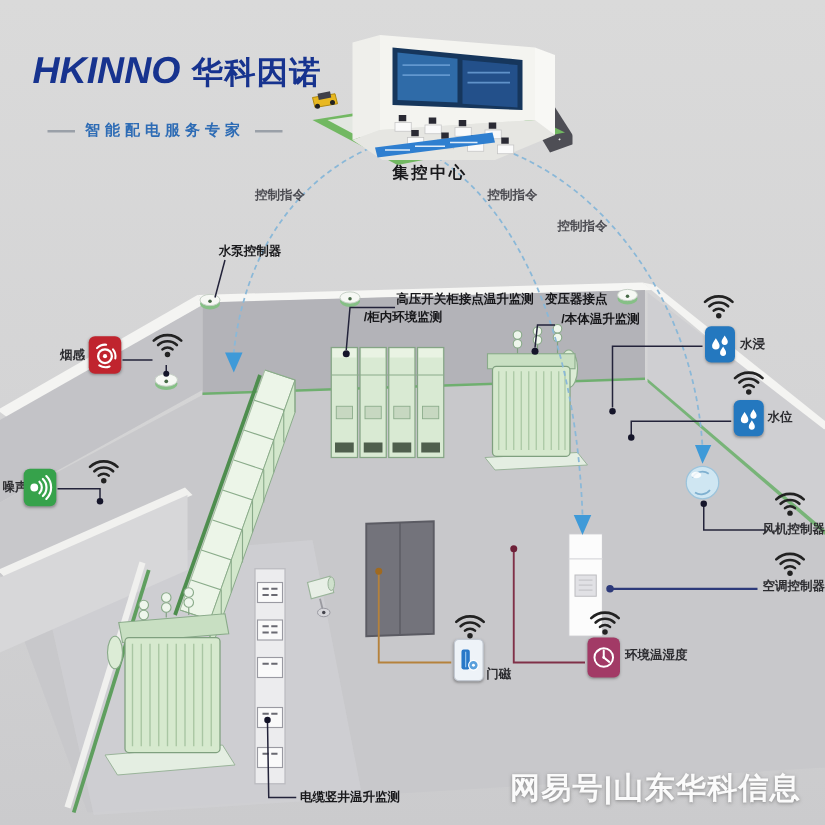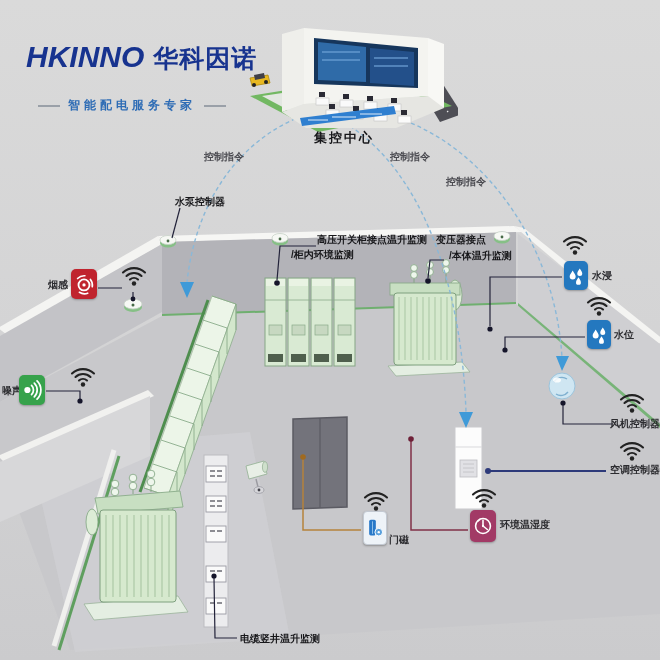--- a/index.html
+++ b/index.html
@@ -448,13 +448,14 @@
     <svg width="30" height="24" viewBox="0 0 30 24">
         <g stroke="#222" stroke-width="2.1" fill="none" stroke-linecap="round">
           <path d="M11 16.5a6 6 0 0 1 8 0"></path>
           <path d="M7.5 13a11 11 0 0 1 15 0"></path>
           <path d="M4 9.5a16 16 0 0 1 22 0"></path>
         </g>
         <circle cx="15" cy="20.5" r="2.2" fill="#222"></circle>
       </svg>
   </div>
 
+  <div class="wm">网易号|山东华科信息</div>
 </div>
 
 </body></html>

